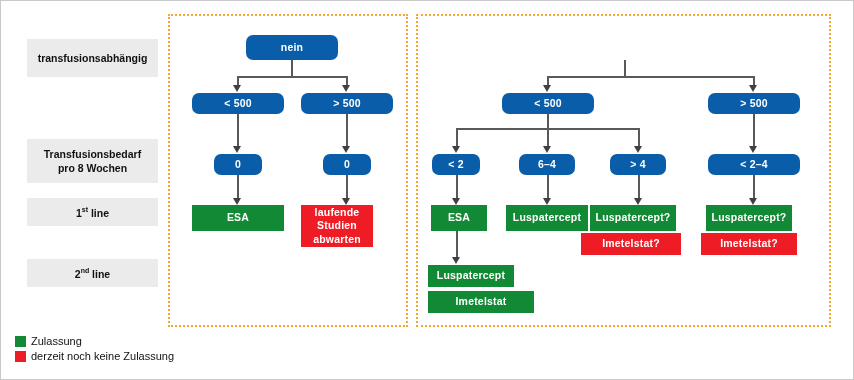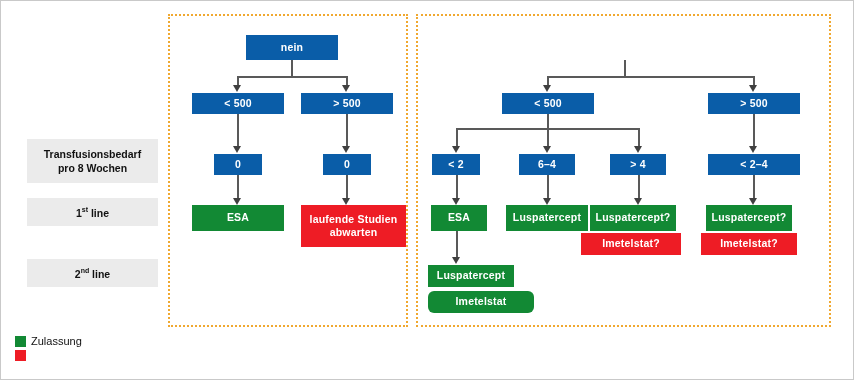--- a/index.html
+++ b/index.html
@@ -41,21 +41,21 @@
     position:absolute;
     display:flex;align-items:center;justify-content:center;
     text-align:center;
     color:#ffffff;
     font-weight:bold;
     font-size:10.5px;
     line-height:1.25;
     box-sizing:border-box;
     letter-spacing:.2px;
   }
-  .node.blue{background:#0a5da8;}
+  .node.blue{background:#0a5da8;border-radius:7px;}
   .node.green{background:#128934;}
   .node.red{background:#ee1c25;}
 
   
   .vline{position:absolute;background:#595959;width:1.6px;}
   .hline{position:absolute;background:#595959;height:1.6px;}
   .arrow{
     position:absolute;
     width:0;height:0;
     border-left:4.5px solid transparent;
@@ -69,20 +69,23 @@
   .legend-swatch{width:11px;height:11px;margin-right:5px;flex:none;}
   .legend-swatch.green{background:#128934;}
   .legend-swatch.red{background:#ee1c25;}
   .legend-text{font-size:11px;color:#111;}
 </style>
 </head>
 <body>
 
 <div id="page">
 
+  <div class="rowlabel" style="left:26px;top:38px;width:131px;height:38px;">
+    <span>transfusionsabhängig</span>
+  </div>
 
 
   <div class="rowlabel" style="left:26px;top:138px;width:131px;height:44px;">
     <span>Transfusionsbedarf<br>pro 8 Wochen</span>
   </div>
 
   <div class="rowlabel" style="left:26px;top:197px;width:131px;height:28px;">
     <span>1<sup>st</sup> line</span>
   </div>
 
@@ -123,21 +126,21 @@
   </div>
 
   <div class="vline" style="left:236px;top:174px;height:24px;"></div>
   <div class="arrow" style="left:232px;top:197px;"></div>
   <div class="vline" style="left:345px;top:174px;height:24px;"></div>
   <div class="arrow" style="left:341px;top:197px;"></div>
 
   <div class="node green" style="left:191px;top:204px;width:92px;height:26px;">
     <span>ESA</span>
   </div>
-  <div class="node red" style="left:300px;top:204px;width:105px;height:42px;">
+  <div class="node red" style="left:300px;top:204px;width:72px;height:42px;">
     <span>laufende Studien<br>abwarten</span>
   </div>
 
   <div class="panel" style="left:415px;top:13px;width:415px;height:313px;"></div>
 
 
   <div class="vline" style="left:623px;top:59px;height:17px;"></div>
   <div class="hline" style="left:546px;top:75px;width:207px;"></div>
   <div class="vline" style="left:546px;top:75px;height:10px;"></div>
   <div class="arrow" style="left:542px;top:84px;"></div>
@@ -203,27 +206,28 @@
   <div class="node red" style="left:700px;top:232px;width:96px;height:22px;">
     <span>Imetelstat?</span>
   </div>
 
   <div class="vline" style="left:455px;top:230px;height:27px;"></div>
   <div class="arrow" style="left:451px;top:256px;"></div>
 
   <div class="node green" style="left:427px;top:264px;width:86px;height:22px;">
     <span>Luspatercept</span>
   </div>
-  <div class="node green" style="left:427px;top:290px;width:106px;height:22px;border-radius:6px;">
+  <div class="node green" style="left:427px;top:290px;width:106px;height:22px;">
     <span>Imetelstat</span>
   </div>
 
   <div id="legend">
     <div class="legend-row">
       <span class="legend-swatch green"></span>
       <span class="legend-text">Zulassung</span>
     </div>
     <div class="legend-row">
       <span class="legend-swatch red"></span>
+      <span class="legend-text">derzeit noch keine Zulassung</span>
     </div>
   </div>
 
 </div>
 
 </body></html>

